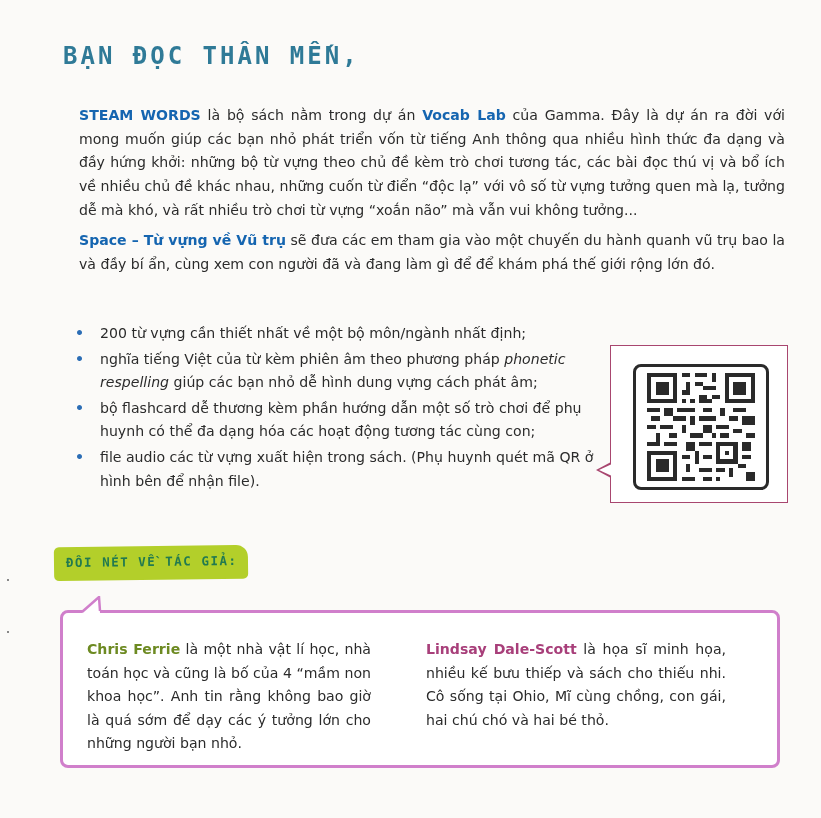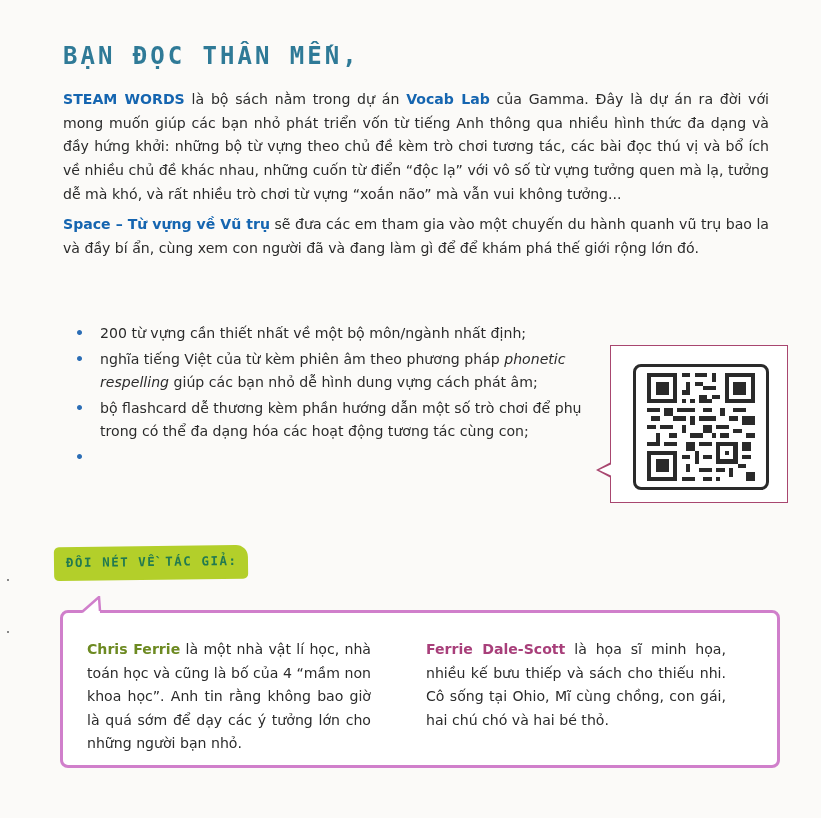--- a/index.html
+++ b/index.html
@@ -92,44 +92,45 @@
 </head>
 <body>
 
 <div class="page">
 
   <div class="mark" style="left:7px;top:579px;"></div>
   <div class="mark" style="left:7px;top:631px;"></div>
 
   <div class="title">BẠN ĐỌC THÂN MẾN,</div>
 
-  <p class="para p1" style="margin:0;">
+  <p class="para p1" style="margin:16px;">
     <span class="hl-blue">STEAM WORDS</span><span> là bộ sách nằm trong dự án </span><span class="hl-blue">Vocab Lab</span><span> của Gamma. Đây là dự án ra đời với mong muốn giúp các bạn nhỏ phát triển vốn từ tiếng Anh thông qua nhiều hình thức đa dạng và đầy hứng khởi: những bộ từ vựng theo chủ đề kèm trò chơi tương tác, các bài đọc thú vị và bổ ích về nhiều chủ đề khác nhau, những cuốn từ điển “độc lạ” với vô số từ vựng tưởng quen mà lạ, tưởng dễ mà khó, và rất nhiều trò chơi từ vựng “xoắn não” mà vẫn vui không tưởng...</span>
   </p>
 
-  <p class="para p2" style="margin:0;">
+  <p class="para p2" style="margin:16px;">
     <span class="hl-blue">Space – Từ vựng về Vũ trụ</span><span> sẽ đưa các em tham gia vào một chuyến du hành quanh vũ trụ bao la và đầy bí ẩn, cùng xem con người đã và đang làm gì để để khám phá thế giới rộng lớn đó.</span>
   </p>
 
 
   <ul class="features">
     <li>
       <span class="bullet">•</span>
       <span>200 từ vựng cần thiết nhất về một bộ môn/ngành nhất định;</span>
     </li>
     <li>
       <span class="bullet">•</span>
       <span>nghĩa tiếng Việt của từ kèm phiên âm theo phương pháp </span><i>phonetic respelling</i><span> giúp các bạn nhỏ dễ hình dung vựng cách phát âm;</span>
     </li>
     <li>
       <span class="bullet">•</span>
-      <span>bộ flashcard dễ thương kèm phần hướng dẫn một số trò chơi để phụ trong có thể đa dạng hóa các hoạt động tương tác cùng con;</span>
-    </li>
-    <li>
-      <span class="bullet">•</span>
+      <span>bộ flashcard dễ thương kèm phần hướng dẫn một số trò chơi để phụ huynh có thể đa dạng hóa các hoạt động tương tác cùng con;</span>
+    </li>
+    <li>
+      <span class="bullet">•</span>
+      <span>file audio các từ vựng xuất hiện trong sách. (Phụ huynh quét mã QR ở hình bên để nhận file).</span>
     </li>
   </ul>
 
   <div class="qr-tail"></div>
   <div class="qr-box">
     <div class="qr">
       <svg viewBox="0 0 25 25" shape-rendering="crispEdges">
         <g fill="#2a2a2a">
           <rect x="0" y="0" width="7" height="7"></rect>
             <rect x="1" y="1" width="5" height="5" fill="#fff"></rect>
@@ -205,21 +206,21 @@
 
   <div class="author-tag">
     <span>ĐÔI NÉT VỀ TÁC GIẢ:</span>
   </div>
 
   <div class="author-box">
     <div class="author-col col1">
       <span class="hl-green">Chris Ferrie</span><span> là một nhà vật lí học, nhà toán học và cũng là bố của 4 “mầm non khoa học”. Anh tin rằng không bao giờ là quá sớm để dạy các ý tưởng lớn cho những người bạn nhỏ.</span>
     </div>
     <div class="author-col col2">
-      <span class="hl-pink">Ferrie Dale-Scott</span><span> là họa sĩ minh họa, nhiều kế bưu thiếp và sách cho thiếu nhi. Cô sống tại Ohio, Mĩ cùng chồng, con gái, hai chú chó và hai bé thỏ.</span>
+      <span class="hl-pink">Lindsay Dale-Scott</span><span> là họa sĩ minh họa, nhiều kế bưu thiếp và sách cho thiếu nhi. Cô sống tại Ohio, Mĩ cùng chồng, con gái, hai chú chó và hai bé thỏ.</span>
     </div>
   </div>
   <svg class="author-tail" viewBox="0 0 22 18">
     <polygon points="0,17 17,1 18,17" fill="#fff"></polygon>
     <polyline points="0,16 17,1 18,15" fill="none" stroke="#d07fcb" stroke-width="2.5"></polyline>
   </svg>
 
 </div>
 
 </body></html>

